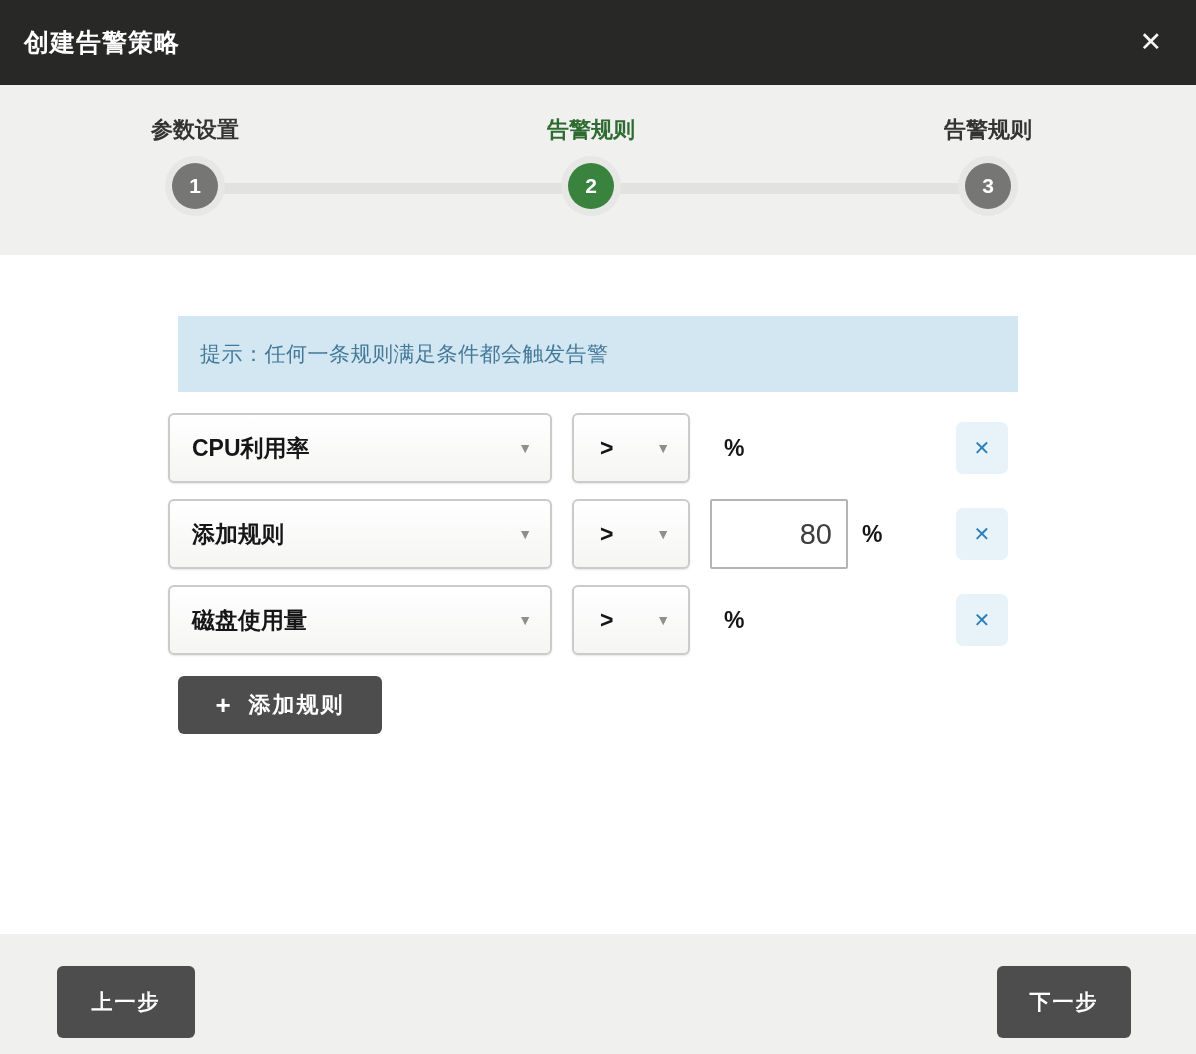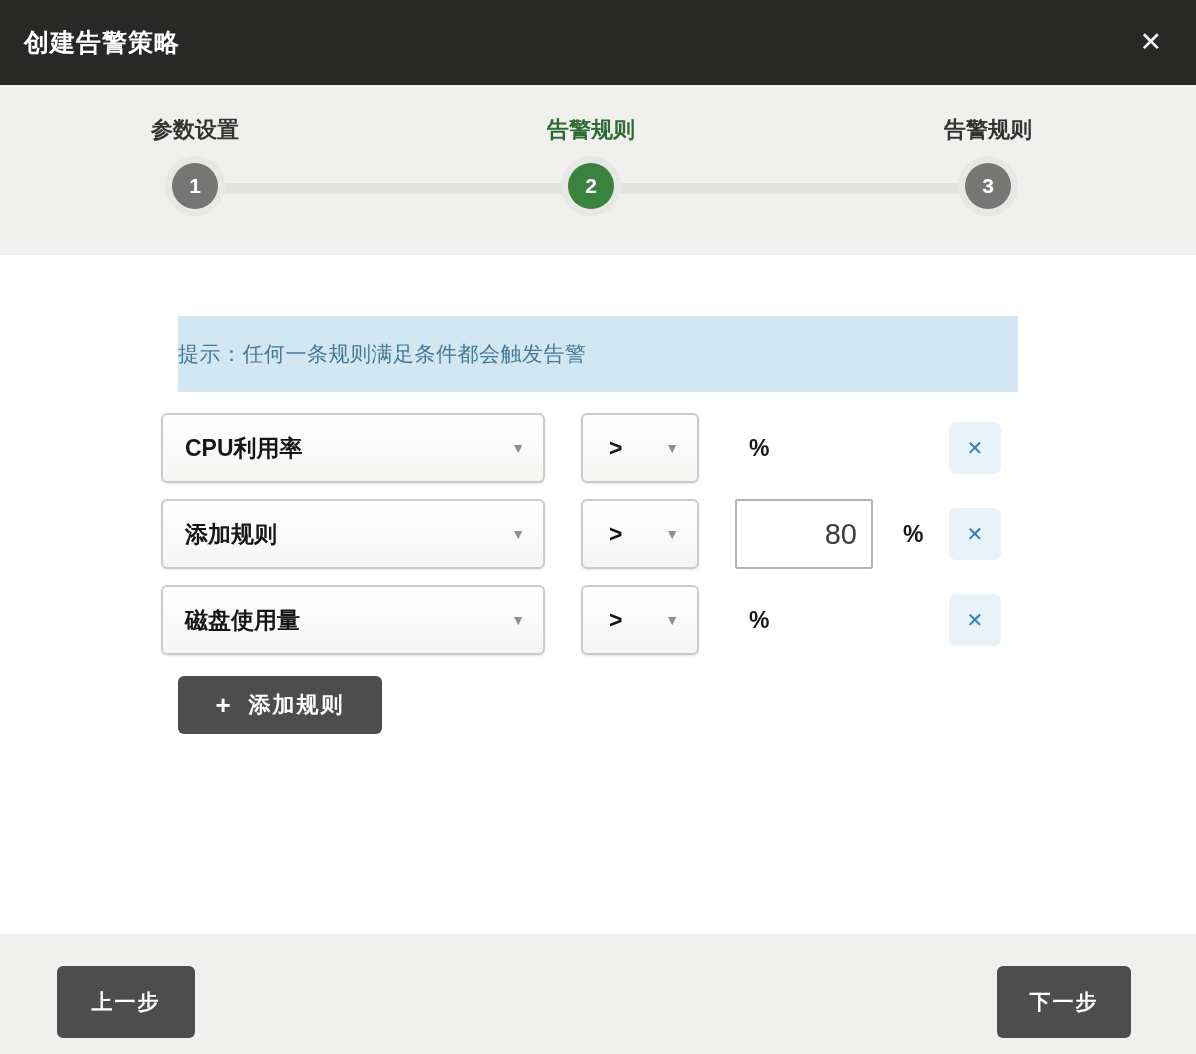--- a/index.html
+++ b/index.html
@@ -96,34 +96,34 @@
   .content { position: relative; height: 679px; background: #ffffff; }
   .hint-box {
     position: absolute;
     left: 178px;
     top: 61px;
     width: 840px;
     height: 76px;
     background: #d2e7f1;
     display: flex;
     align-items: center;
+    padding-left: 22px;
   }
   .hint-text {
     color: #45799a;
     font-size: 21px;
     letter-spacing: 0.5px;
   }
   .rule-row {
     position: absolute;
-    left: 161px;
+    left: 168px;
     width: 840px;
     height: 70px;
     display: flex;
     align-items: center;
-    gap: 16px;
   }
   .row-0 { top: 158px; }
   .row-1 { top: 244px; }
   .row-2 { top: 330px; }
 
   .select {
     height: 70px;
     background: linear-gradient(#ffffff, #f5f5f4);
     border: 2px solid #cbcbca;
     border-radius: 6px;

